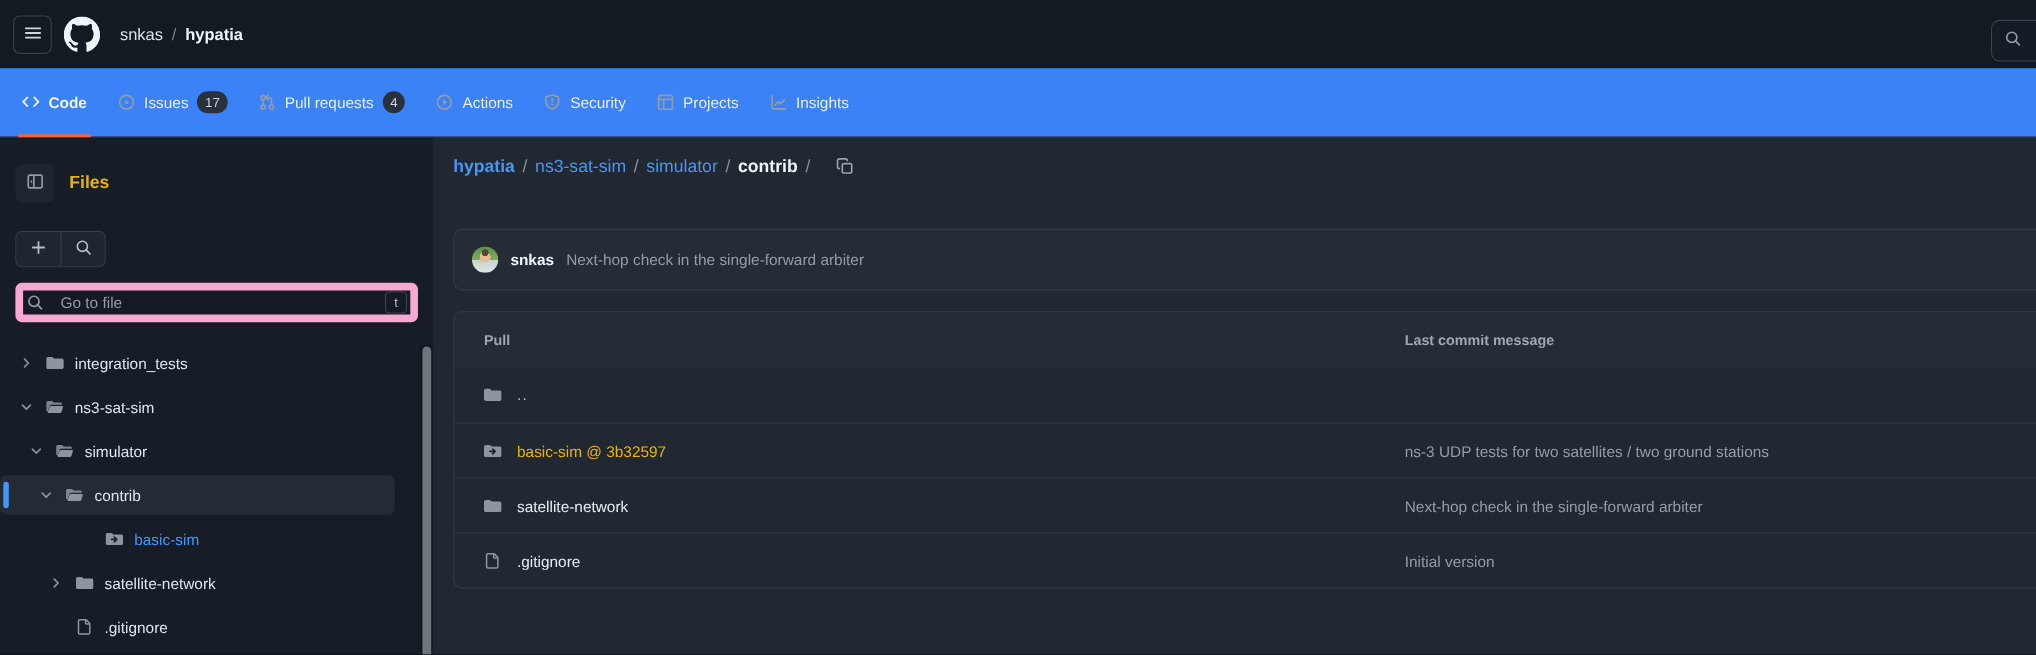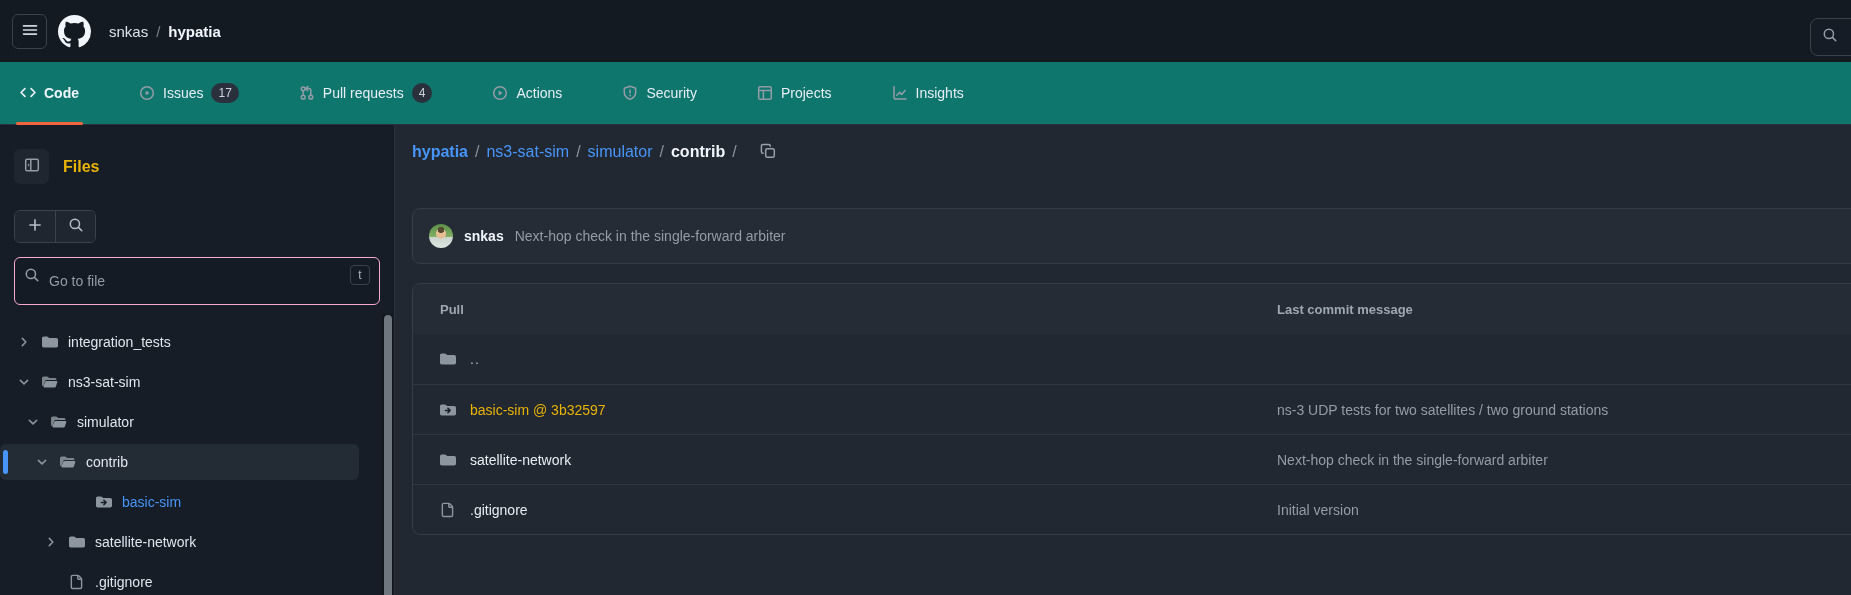--- a/index.html
+++ b/index.html
@@ -18,22 +18,22 @@
   .repo-crumb{ margin-left:18px; font-size:15px; display:flex; align-items:center;}
   .repo-crumb .owner{ color:#dbe2e9; }
   .repo-crumb .sep{ color:#7a828c; padding:0 8px; }
   .repo-crumb .repo{ color:#f0f6fc; font-weight:700; }
   .global-search{ position:absolute; left:1810px; top:18px; width:130px; height:38px;
                   border:1px solid #3a424c; border-radius:8px; display:flex; align-items:center;
                   padding-left:11px; color:#949ca6; background:#161c25; cursor:pointer;}
 
   
   .repo-nav{ position:absolute; top:62px; left:0; width:100%; height:63px;
-             background:#0f766e; border-bottom:1px solid #2a313b;
-             display:flex; align-items:stretch; padding-left:8px;gap:32px;}
+             background:#3b82f6; border-bottom:1px solid #2a313b;
+             display:flex; align-items:stretch; padding-left:8px;}
   .nav-tab{ position:relative; display:flex; align-items:center; gap:8px;
             padding:0 12px; margin-right:4px; cursor:pointer; font-size:14px; color:#e6edf3;}
   .nav-tab .ticon{ color:#949ca6; display:flex; }
   .nav-tab.active .label{ font-weight:700; color:#f0f6fc; }
   .nav-tab.active .ticon{ color:#e6edf3; }
   .nav-tab .underline{ position:absolute; left:8px; right:8px; bottom:-1px; height:3px;
                        border-radius:3px; background:#f0653e; }
   .counter{ background:#2a313c; color:#cdd4dc; border-radius:999px; font-size:12px;
             min-width:20px; height:20px; padding:0 7px; display:flex; align-items:center;
             justify-content:center; }
@@ -53,21 +53,21 @@
   .branch-btn{ flex:1; height:33px; background:#1f2630; border:1px solid #3a424c; border-radius:6px;
                display:flex; align-items:center; padding:0 10px; gap:8px; cursor:pointer; color:#e6edf3;}
   .branch-btn .bicon{ color:#949ca6; display:flex;}
   .branch-btn .bname{ font-size:14px; font-weight:600; }
   .branch-btn .caret{ margin-left:auto; color:#949ca6; display:flex;}
   .btn-group{ display:flex; height:33px; border:1px solid #3a424c; border-radius:6px; overflow:hidden;}
   .btn-group button{ width:40px; background:#1f2630; border:none; color:#b7bec7;
                      display:flex; align-items:center; justify-content:center; cursor:pointer;}
   .btn-group button + button{ border-left:1px solid #3a424c; }
   .goto-wrap{ position:relative; margin:14px 14px 0 14px; }
-  .goto-input{ width:100%; height:48px; background:#151b24; border:1px solid #f9a8d4;
+  .goto-input{ width:100%; height:36px; background:#151b24; border:7px solid #f9a8d4;
                border-radius:6px; color:#e6edf3; font-size:14px; padding:0 40px 0 34px;
                font-family:inherit; }
   .goto-input::placeholder{ color:#949ca6; }
   .goto-icon{ position:absolute; left:10px; top:10px; color:#949ca6; pointer-events:none; display:flex;}
   .goto-kbd{ position:absolute; right:10px; top:8px; width:20px; height:20px; border:1px solid #3a424c;
              border-radius:4px; color:#b3bac3; font-size:12px; display:flex; align-items:center;
              justify-content:center; }
   .tree{ margin-top:19px; display:flex; flex-direction:column; gap:4px; }
   .tree-row{ position:relative; height:36px; margin-right:35px; display:flex; align-items:center;
              border-radius:6px; cursor:pointer; font-size:14px; color:#dfe5ec; }

